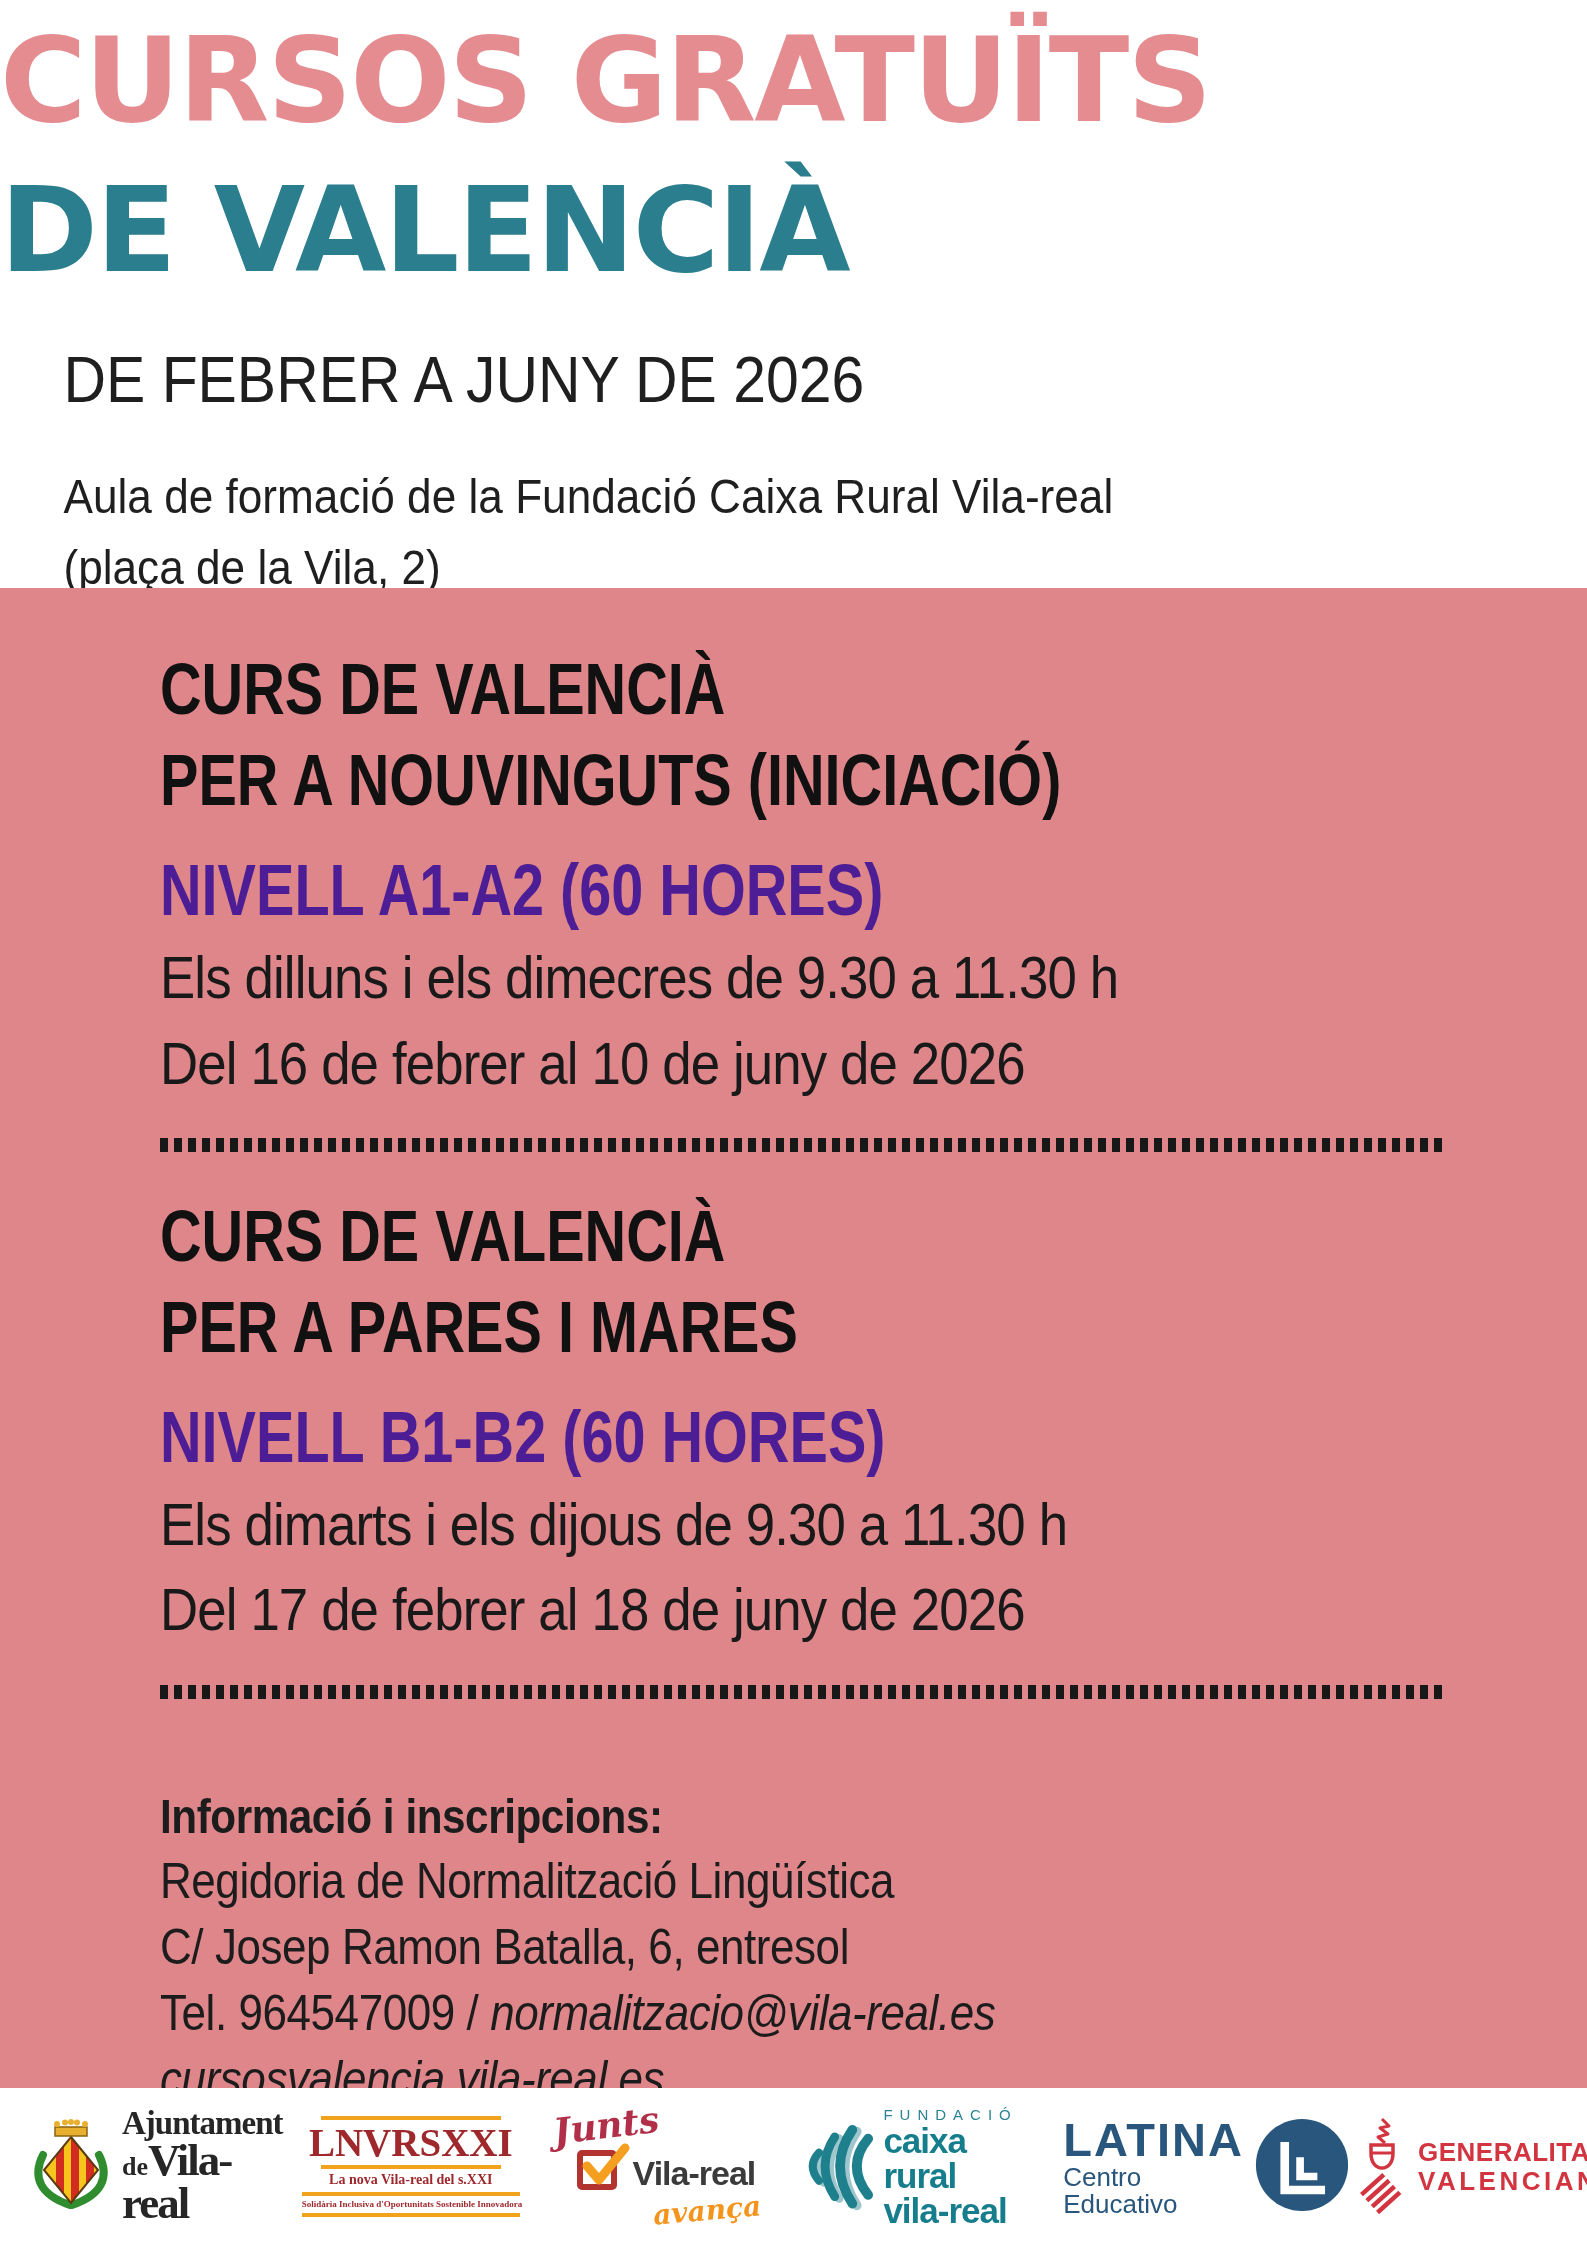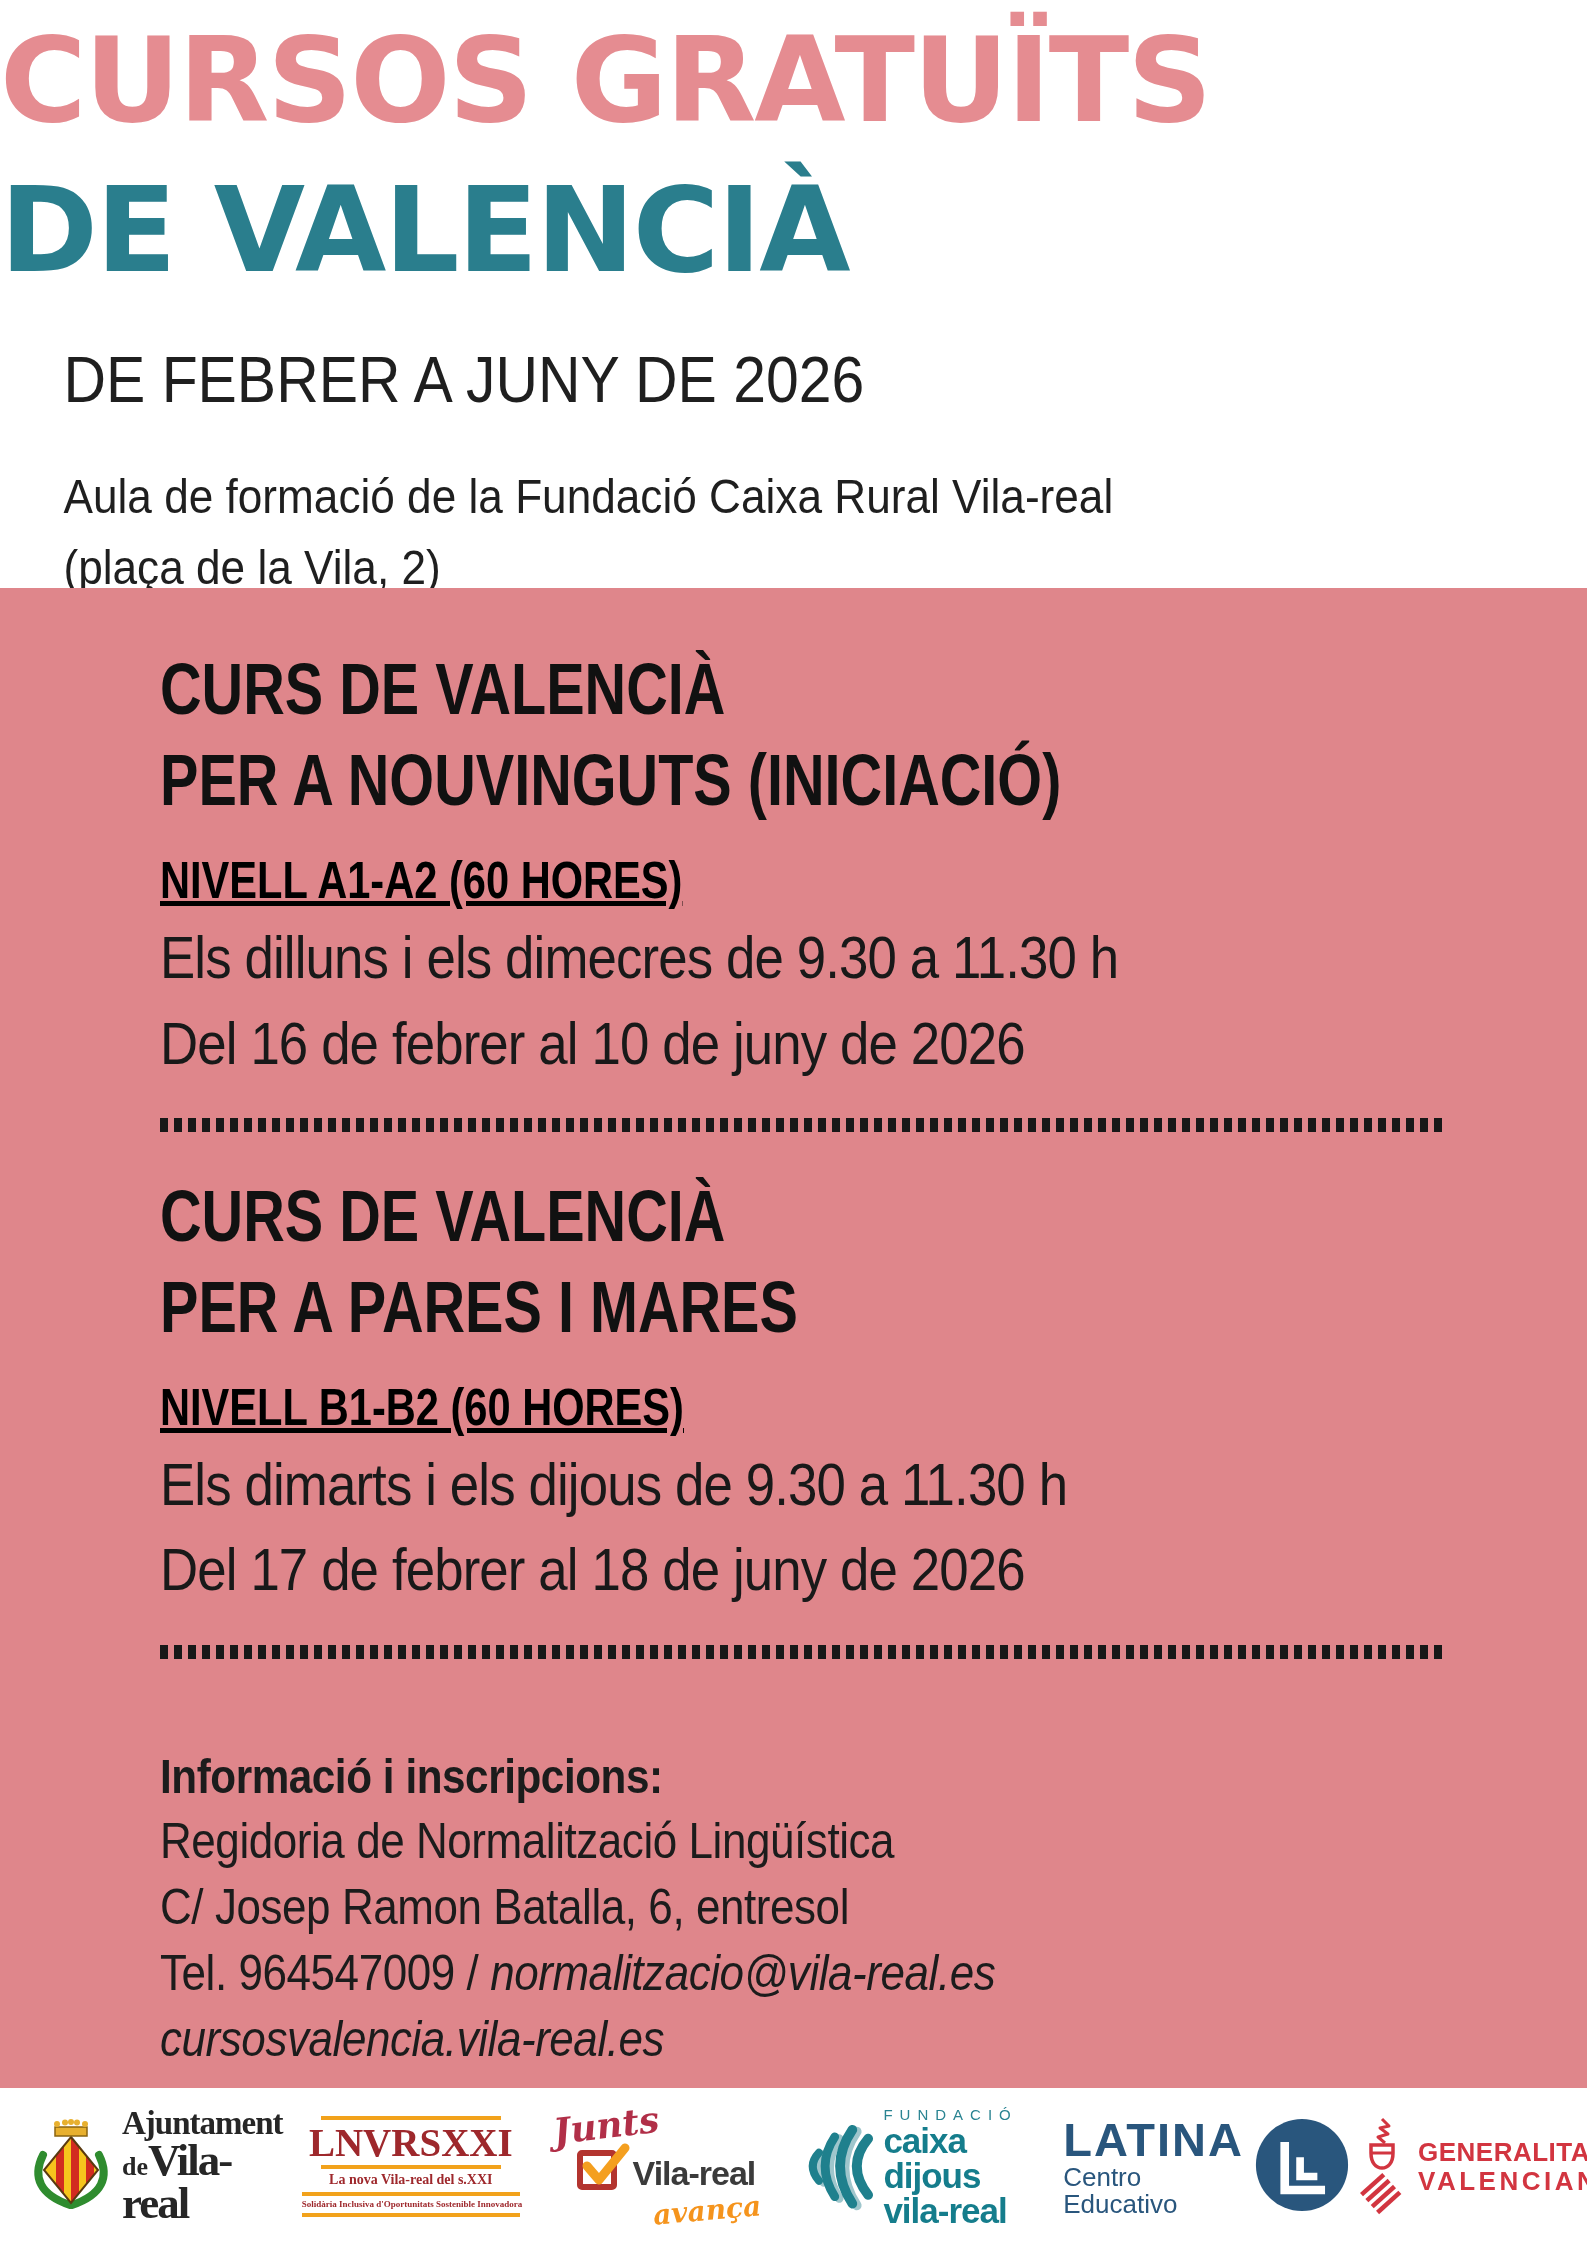--- a/index.html
+++ b/index.html
@@ -42,23 +42,22 @@
     padding:56px 80px 0 160px;
   }
   .cond-l { display:block; transform:scaleX(0.80); transform-origin:0 50%; white-space:nowrap; }
   .cond-l85 { display:block; transform:scaleX(0.88); transform-origin:0 50%; white-space:nowrap; }
   .course-title {
     font-size:72px; font-weight:700; color:#111111;
     line-height:1.26; letter-spacing:0px;
   }
   .level {
     margin-top:29px;
-    font-size:52px; font-weight:700; color:#000000;
+    font-size:72px; font-weight:700; color:#4c1d95;
     line-height:1.0;
-    text-decoration:underline;
   }
   .course-body {
     margin-top:9px;
     font-size:60px; font-weight:400; color:#191919;
     line-height:1.42; letter-spacing:-1px;
   }
   .dotted {
     margin-top:32px;
     width:1285px; height:14px;
     background:repeating-linear-gradient(90deg, #181818 0 8px, transparent 8px 14px);
@@ -242,21 +241,21 @@
           <path d="M52,22 Q30,55 52,90" fill="none" stroke="#9fc6cc" stroke-width="10" stroke-linecap="round" transform="translate(5,2)"></path>
           <path d="M72,14 Q44,55 72,98" fill="none" stroke="#9fc6cc" stroke-width="11" stroke-linecap="round" transform="translate(5,2)"></path>
           <path d="M34,40 Q20,55 34,72" fill="none" stroke="#1f808d" stroke-width="9" stroke-linecap="round"></path>
           <path d="M52,22 Q30,55 52,90" fill="none" stroke="#1f808d" stroke-width="10" stroke-linecap="round"></path>
           <path d="M72,14 Q44,55 72,98" fill="none" stroke="#1f808d" stroke-width="11" stroke-linecap="round"></path>
           <path d="M90,24 Q64,55 90,88" fill="none" stroke="#1f808d" stroke-width="11" stroke-linecap="round"></path>
         </svg>
       </span>
       <span class="caixa-text">
         <div class="caixa-top">FUNDACIÓ</div>
-        <div class="caixa-big">caixa dijous</div>
+        <div class="caixa-big">caixa rural</div>
         <div class="caixa-big">vila-real</div>
       </span>
     </div>
 
     <div class="logo latina">
       <span class="latina-text">
         <div class="latina-title">LATINA</div>
         <div class="latina-sub">Centro Educativo</div>
       </span>
       <span style="margin-left:10px;">

